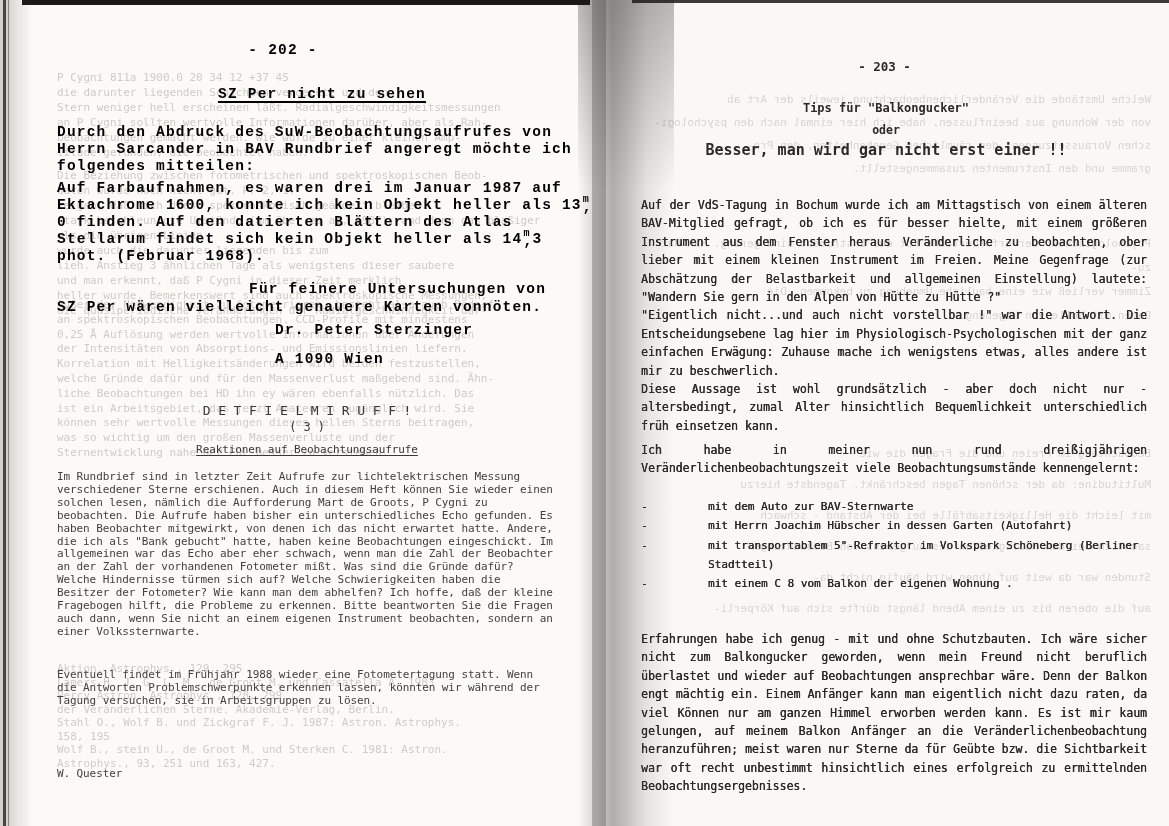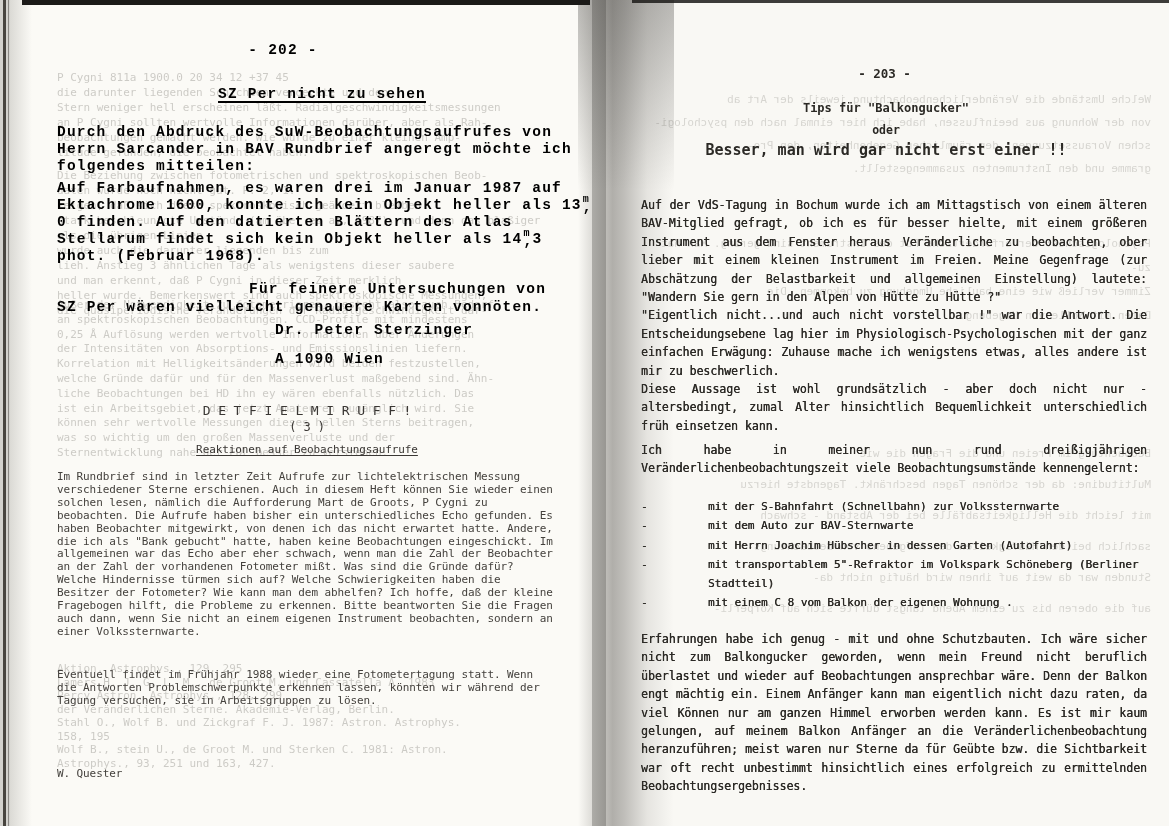--- a/index.html
+++ b/index.html
@@ -68,21 +68,21 @@
   .a2-p1{left:47px;top:471px;width:502px;}
   .a2-p2{left:47px;top:669px;width:502px;}
   .a2-p3{left:47px;top:734px;width:502px;}
   .a2-sig{left:47px;top:768px;width:516px;}
 
   
   .rp{position:absolute;z-index:2;}
   .t3{font-family:"DejaVu Sans Mono","Liberation Mono",monospace;color:#2b2925;
       font-size:11.5px;line-height:18.4px;text-shadow:.3px 0 0 currentColor;}
   .t3b{font-weight:bold;text-shadow:none;}
-  .hdr-r{left:35px;top:65px;width:505px;text-align:center;font-size:12.5px;}
+  .hdr-r{left:35px;top:58px;width:505px;text-align:center;font-size:12.5px;}
   .hdr-r .hnum{margin-left:-18px;}
   .r-title1{left:35px;top:99px;width:490px;text-align:center;font-size:12px;}
   .r-title2{left:35px;top:121px;width:490px;text-align:center;font-size:11.5px;}
   .r-title3{left:35px;top:141px;width:490px;text-align:center;font-size:15px;}
   .r-p1{left:35px;top:196px;width:506px;text-align:justify;}
   .r-p1 p{margin:0;}
   .r-p2{left:35px;top:441px;width:506px;text-align:justify;}
   .r-list{left:35px;top:497px;width:512px;line-height:19.3px;font-size:11px;}
   .r-li{position:relative;padding-left:67px;}
   .r-li .dash{position:absolute;left:0;top:0;}
@@ -195,21 +195,20 @@
       <p>Auf der VdS-Tagung in Bochum wurde ich am Mittagstisch von einem älteren BAV-Mitglied gefragt, ob ich es für besser hielte, mit einem größeren Instrument aus dem Fenster heraus Veränderliche zu beobachten, ober lieber mit einem kleinen Instrument im Freien. Meine Gegenfrage (zur Abschätzung der Belastbarkeit und allgemeinen Einstellung) lautete: "Wandern Sie gern in den Alpen von Hütte zu Hütte ?"</p>
       <p>"Eigentlich nicht...und auch nicht vorstellbar !" war die Antwort. Die Entscheidungsebene lag hier im Physiologisch-Psychologischen mit der ganz einfachen Erwägung: Zuhause mache ich wenigstens etwas, alles andere ist mir zu beschwerlich.</p>
       <p>Diese Aussage ist wohl grundsätzlich - aber doch nicht nur - altersbedingt, zumal Alter hinsichtlich Bequemlichkeit unterschiedlich früh einsetzen kann.</p>
     </div>
 
     <div class="rp t3 r-p2">Ich habe in meiner nun rund dreißigjährigen Veränderlichenbeobachtungszeit viele Beobachtungsumstände kennengelernt:</div>
 
     <div class="rp t3 r-list">
       <div class="r-li">
         <span class="dash">-</span>
-        <span class="txt">mit der S-Bahnfahrt (Schnellbahn) zur Volkssternwarte</span>
       </div>
       <div class="r-li">
         <span class="dash">-</span>
         <span class="txt">mit dem Auto zur BAV-Sternwarte</span>
       </div>
       <div class="r-li">
         <span class="dash">-</span>
         <span class="txt">mit Herrn Joachim Hübscher in dessen Garten (Autofahrt)</span>
       </div>
       <div class="r-li r-li-4">

